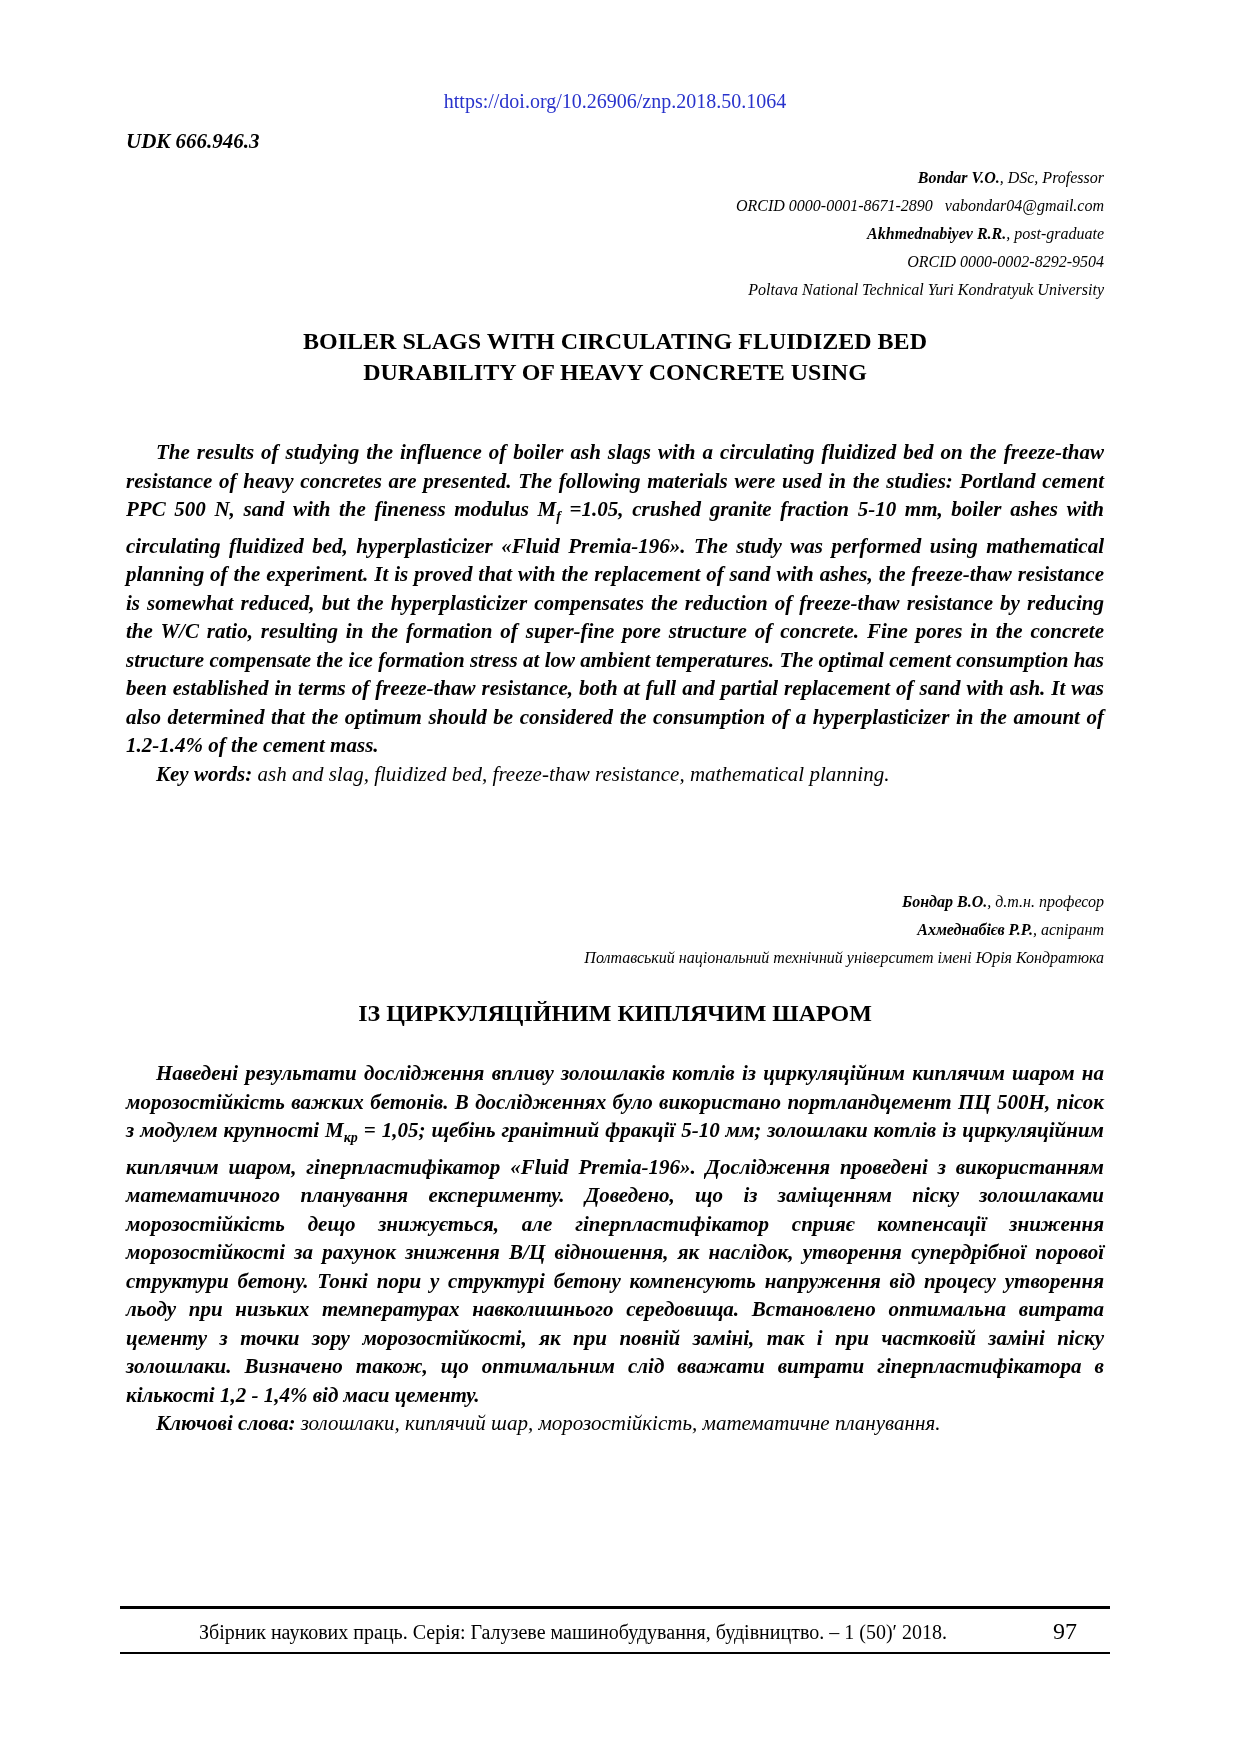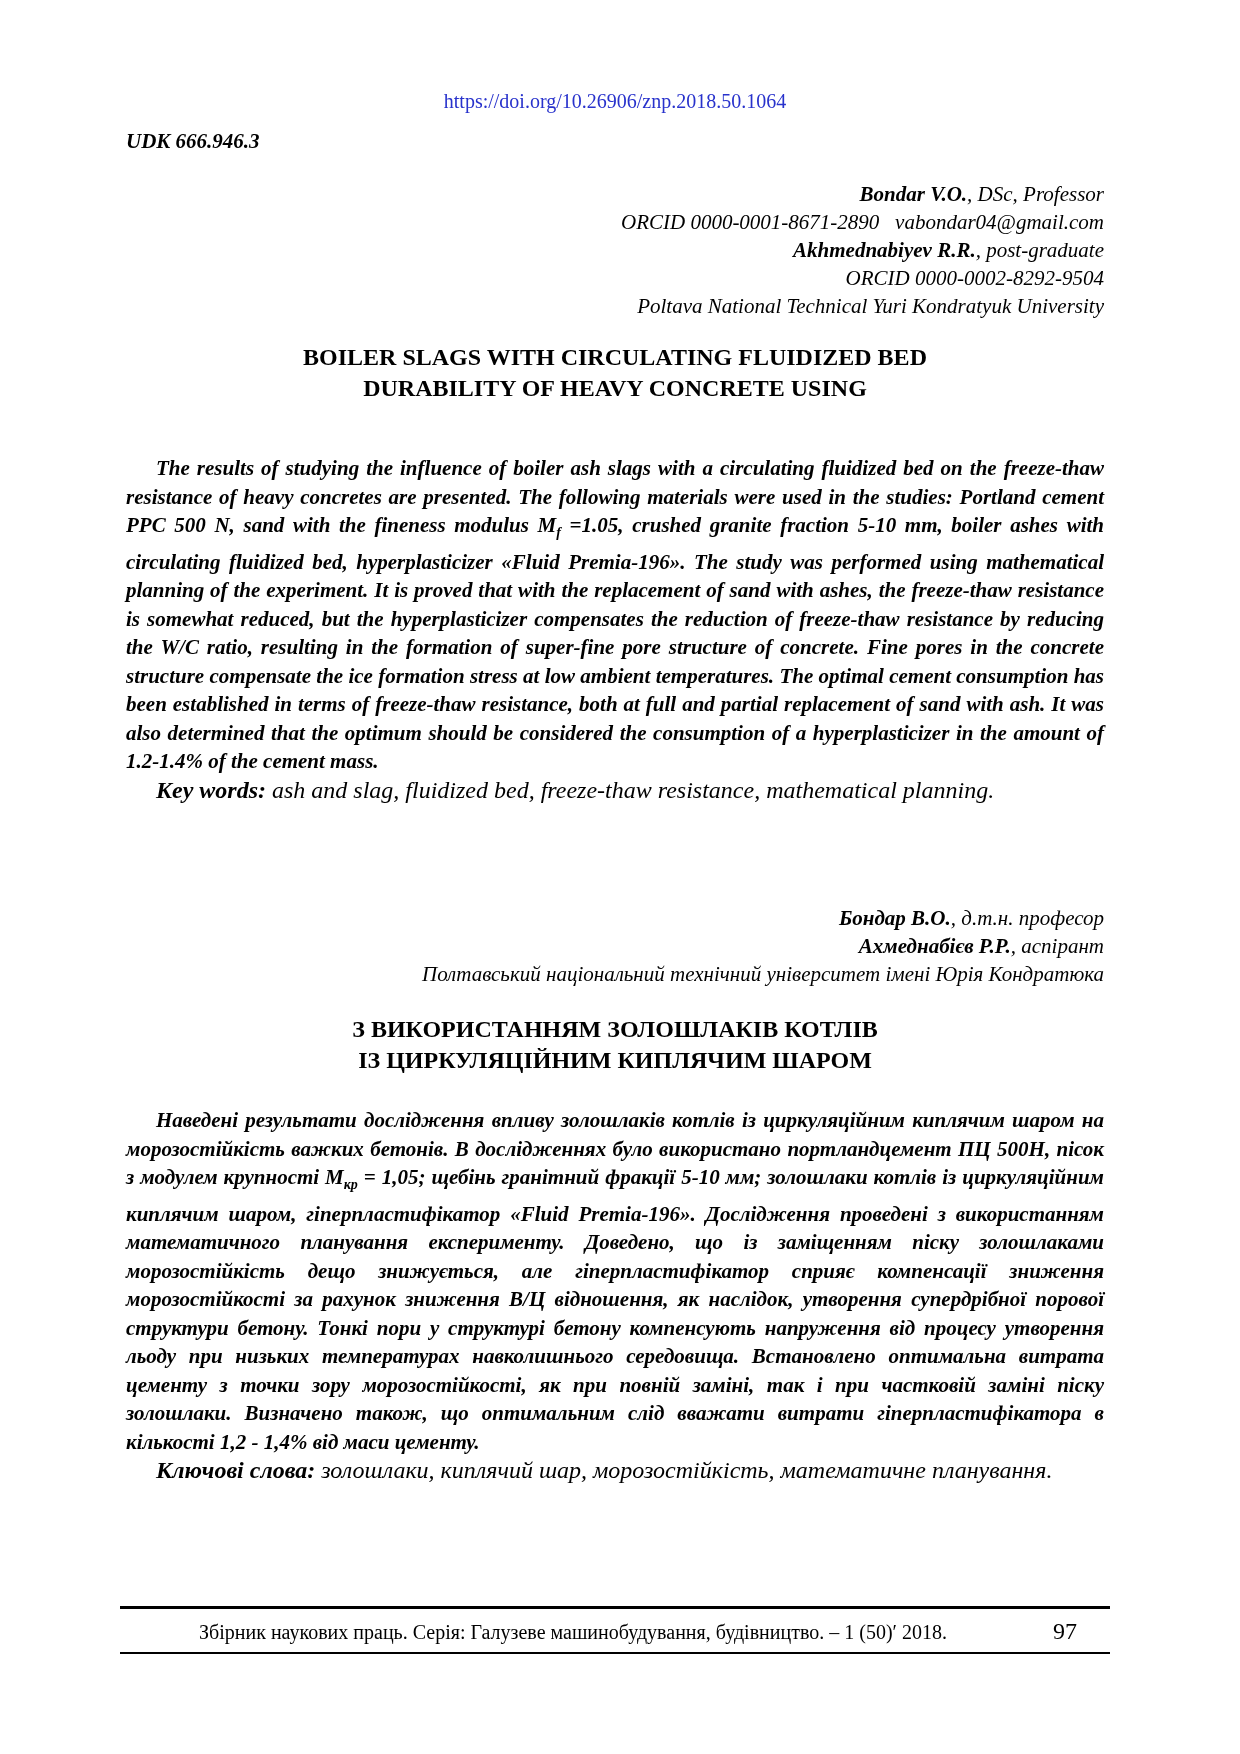--- a/index.html
+++ b/index.html
@@ -11,34 +11,34 @@
     position:relative;
   }
   .page { position:relative; width:1240px; height:1754px; overflow:hidden; }
   .content { position:absolute; left:126px; top:0; width:978px; }
 
   .doi-line { margin:0; padding-top:90px; text-align:center; font-size:20px; }
   .doi-line a { color:#2832cc; text-decoration:none; }
 
   .udk { margin:16px 0 0 0; font-weight:bold; font-size:21px;font-style:italic; }
 
-  .authors { margin:26px 0 0 0; text-align:right; font-style:italic;
-             font-size:21px; line-height:28px; }
+  .authors { margin:10px 0 0 0; text-align:right; font-style:italic;
+             font-size:16px; line-height:28px; }
   .authors .aname { font-weight:bold; }
 
   .title { margin:22px 0 0 0; text-align:center; font-weight:bold;
            font-size:24px; line-height:31px; }
   .title span { display:block; }
 
   .abstract { margin:50px 0 0 0; text-align:justify; font-style:italic;
               font-size:21px; line-height:28.5px; text-indent:30px;font-weight:bold; }
   .abstract sub { font-size:14px; }
 
   .keywords { margin:0; text-align:justify; font-style:italic;
-              font-size:24px; line-height:28.5px; text-indent:30px; }
+              font-size:21px; line-height:28.5px; text-indent:30px; }
   .keywords .klabel { font-weight:bold; }
 
   .authors-uk { margin-top:100px; }
   .title-uk { margin-top:26px; }
   .abstract-uk { margin-top:30px; }
 
   .footer { position:absolute; left:120px; top:1606px; width:990px;
             border-top:3px solid #000; }
   .footer-row { display:flex; align-items:baseline; padding:9px 0 7px 0; }
   .footer-journal { flex:1; text-align:center; font-size:20px; }
@@ -74,21 +74,20 @@
 
     <p class="keywords"><span class="klabel">Key words:</span><span> ash and slag, fluidized bed, freeze-thaw resistance, mathematical planning.</span></p>
 
     <div class="authors authors-uk">
       <div><span class="aname">Бондар В.О.</span><span>, д.т.н. професор</span></div>
       <div><span class="aname">Ахмеднабієв Р.Р.</span><span>, аспірант</span></div>
       <div>Полтавський національний технічний університет імені Юрія Кондратюка</div>
     </div>
 
     <h1 class="title title-uk">
-      <span>З ВИКОРИСТАННЯМ ЗОЛОШЛАКІВ КОТЛІВ</span>
       <span>ІЗ ЦИРКУЛЯЦІЙНИМ КИПЛЯЧИМ ШАРОМ</span>
     </h1>
 
     <p class="abstract abstract-uk"><span>Наведені результати дослідження впливу золошлаків котлів із циркуляційним киплячим шаром на морозостійкість важких бетонів. В дослідженнях було використано портландцемент ПЦ 500Н, пісок з модулем крупності М</span><sub>кр</sub><span> = 1,05; щебінь гранітний фракції 5-10 мм; золошлаки котлів із циркуляційним киплячим шаром, гіперпластифікатор «Fluid Premia-196». Дослідження проведені з використанням математичного планування експерименту. Доведено, що із заміщенням піску золошлаками морозостійкість дещо знижується, але гіперпластифікатор сприяє компенсації зниження морозостійкості за рахунок зниження В/Ц відношення, як наслідок, утворення супердрібної порової структури бетону. Тонкі пори у структурі бетону компенсують напруження від процесу утворення льоду при низьких температурах навколишнього середовища. Встановлено оптимальна витрата цементу з точки зору морозостійкості, як при повній заміні, так і при частковій заміні піску золошлаки. Визначено також, що оптимальним слід вважати витрати гіперпластифікатора в кількості 1,2 - 1,4% від маси цементу.</span></p>
 
     <p class="keywords"><span class="klabel">Ключові слова:</span><span> золошлаки, киплячий шар, морозостійкість, математичне планування.</span></p>
 
   </div>
 
   <div class="footer">

